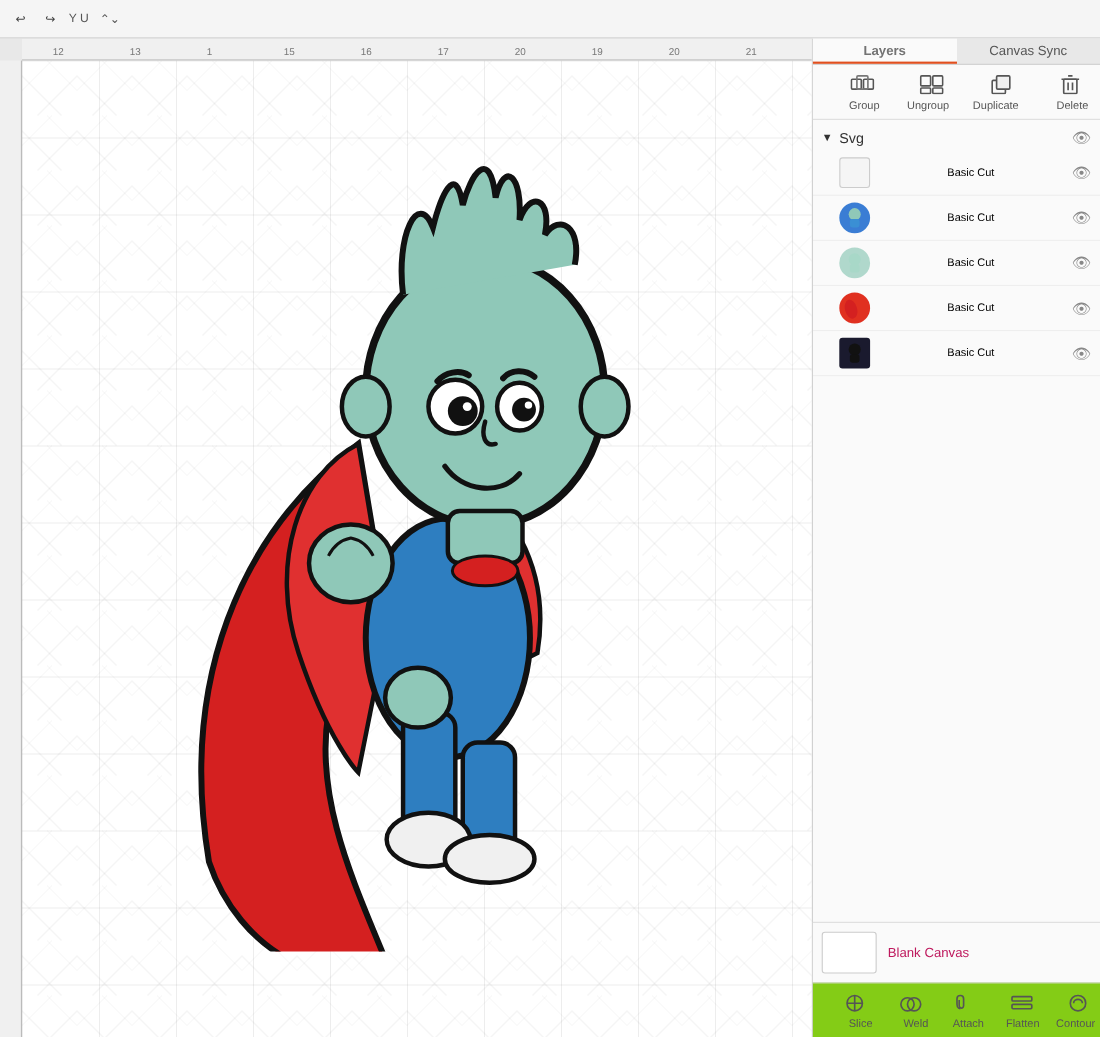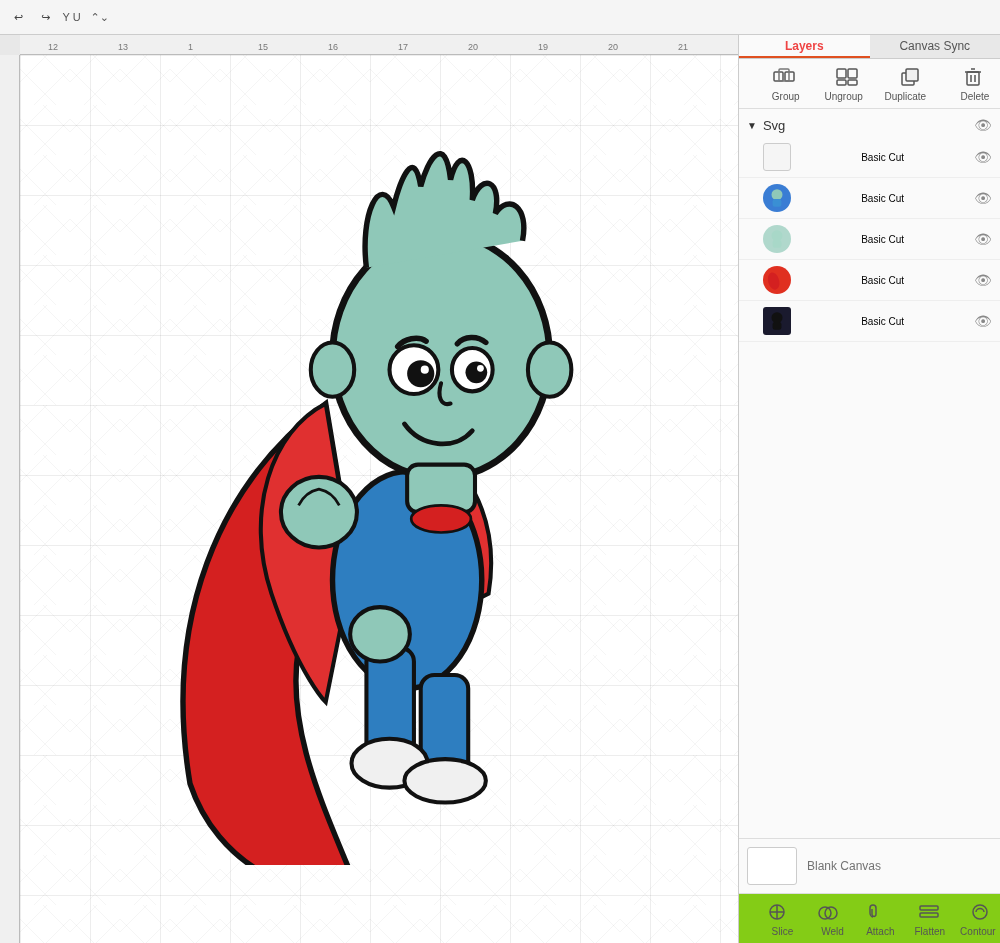--- a/index.html
+++ b/index.html
@@ -127,21 +127,21 @@
       align-items: center;
       justify-content: center;
       font-size: 12px;
       color: #555;
       cursor: pointer;
       border-bottom: 2px solid transparent;
     }
     .panel-tab.active {
       background: #fafafa;
       border-bottom: 2px solid #e05020;
-      color: #ef4444;
+      color: #737373;
       font-weight: bold;
     }
 
     
     #panel-toolbar {
       display: flex;
       align-items: center;
       justify-content: space-around;
       padding: 6px 4px;
       border-bottom: 1px solid #ddd;
@@ -231,21 +231,21 @@
     }
     .blank-canvas-thumb {
       width: 50px;
       height: 38px;
       background: white;
       border: 1px solid #ccc;
       border-radius: 3px;
     }
     .blank-canvas-label {
       font-size: 12px;
-      color: #737373;
+      color: #be185d;
     }
 
     
     #bottom-toolbar {
       display: flex;
       align-items: center;
       justify-content: space-around;
       padding: 6px 4px;
       border-top: 1px solid #ddd;
       background: #84cc16;

